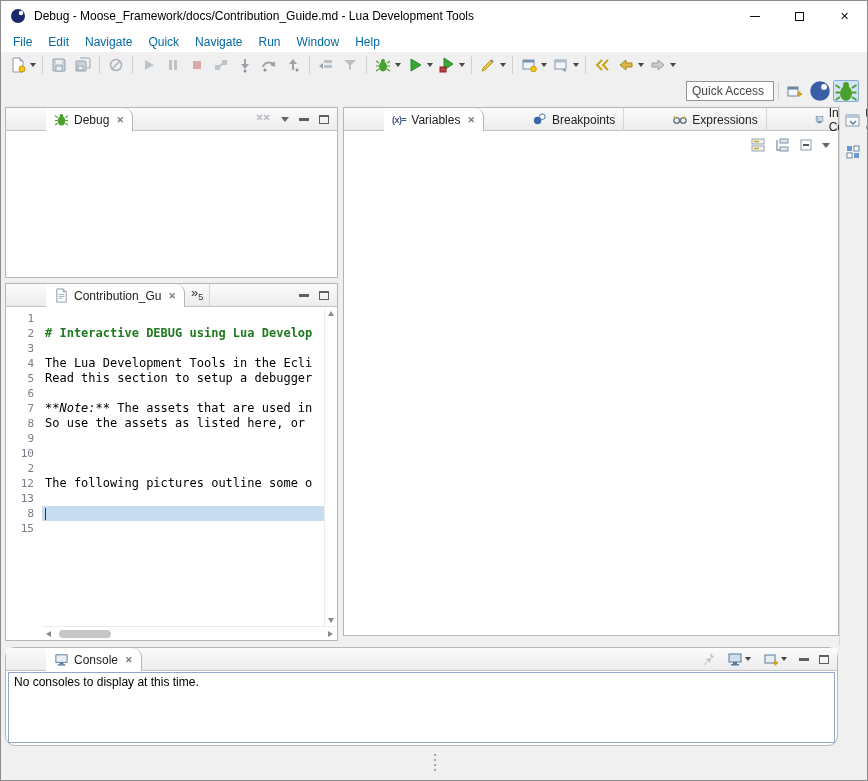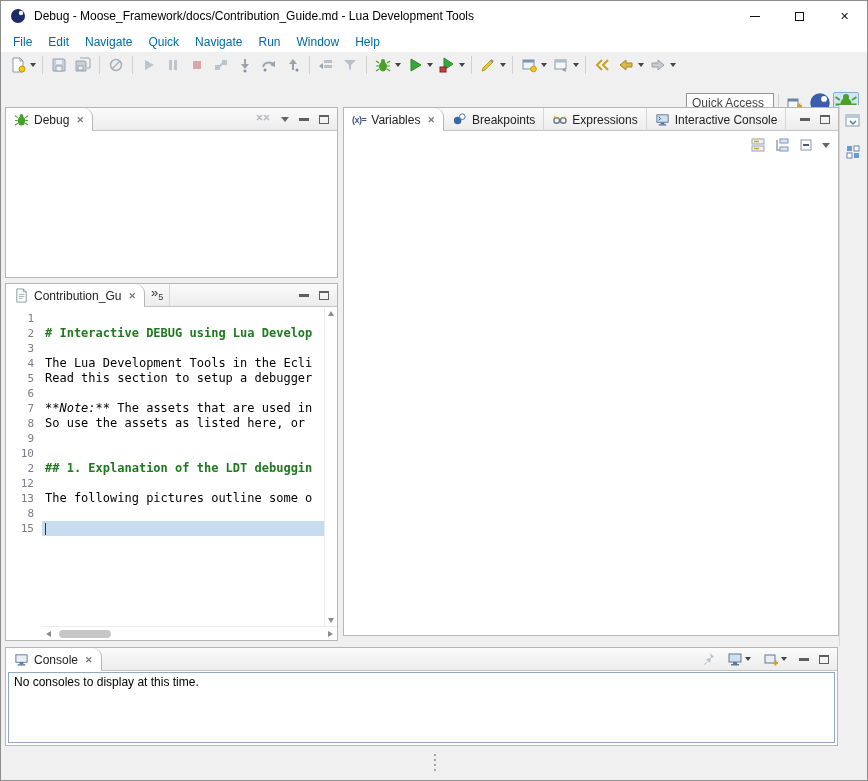--- a/index.html
+++ b/index.html
@@ -17,34 +17,34 @@
   .glyph-max { width: 9px; height: 9px; border: 1px solid #111; }
   .glyph-close { font-size: 11px; color: #111; }
 
   
   .menubar { position: absolute; left: 0; top: 30px; right: 0; height: 21px; background: #fff; display: flex; align-items: center; padding-left: 4px; }
   .menu-item { padding: 0 8px; font-size: 12px; height: 100%; display: flex; align-items: center; color: #0369a1; }
 
   
   .toolbar { position: absolute; left: 0; right: 0; display: flex; align-items: center; background: #f0f0f0; }
   .tb1 { top: 51px; height: 26px; padding-left: 5px; }
-  .tb2 { top: 89px; height: 26px; justify-content: flex-end; padding-right: 8px; }
+  .tb2 { top: 77px; height: 26px; justify-content: flex-end; padding-right: 8px; }
   .ti { width: 24px; height: 22px; display: flex; align-items: center; justify-content: center; flex: 0 0 auto; }
   .ti svg { width: 16px; height: 16px; }
   .ti-combo { display: flex; align-items: center; flex: 0 0 auto; }
   .caret { width: 0; height: 0; border-left: 3px solid transparent; border-right: 3px solid transparent; border-top: 4px solid #444; margin: 0 2px 0 0; }
   .tsep { width: 1px; height: 18px; background: #d0d0d0; margin: 0 4px; flex: 0 0 auto; }
   .qa-box { width: 88px; height: 20px; border: 1px solid #949494; background: #fdfdfd; font-size: 12px; color: #444; display: flex; align-items: center; padding-left: 5px; }
   .persp-btn { width: 26px; height: 22px; display: flex; align-items: center; justify-content: center; border-radius: 2px; }
   .persp-btn.active { background: #d4e4f4; border: 1px solid #84acd4; }
 
   
   .panel { position: absolute; background: #fff; border: 1px solid #b6b6b6; }
   .phead { height: 23px; background: linear-gradient(#fbfbfb, #ececec); border-bottom: 1px solid #c4c4c4; display: flex; align-items: stretch; }
-  .tab { height: 23px; display: flex; align-items: center; gap: 5px; padding: 0 8px; font-size: 12px; color: #222; border-right: 1px solid #d6d6d6; }
+  .tab { height: 23px; display: flex; align-items: center; gap: 5px; padding: 0 8px; font-size: 12px; color: #222; border-right: 1px solid #d6d6d6; margin-left: 40px; }
   .tab.sel { background: #fff; border-right: 1px solid #b6b6b6; border-top-right-radius: 9px; }
   .tab svg { width: 15px; height: 15px; }
   .tab-close { font-size: 9px; color: #777; font-weight: bold; padding-left: 2px; }
   .tab-overflow { display: flex; align-items: flex-start; padding: 2px 6px 0 6px; color: #333; border-right: 1px solid #d6d6d6; }
   .tab-overflow .chev { font-size: 13px; line-height: 13px; }
   .tab-overflow .cnt { font-size: 9px; margin-top: 6px; }
   .hicons { margin-left: auto; display: flex; align-items: center; gap: 10px; padding-right: 8px; }
   .ico-min { width: 10px; height: 3px; background: #5f5f5f; }
   .ico-max { width: 10px; height: 9px; border: 1px solid #5f5f5f; border-top-width: 2px; }
   .vmenu { width: 0; height: 0; border-left: 4px solid transparent; border-right: 4px solid transparent; border-top: 5px solid #666; }
@@ -387,21 +387,20 @@
           <div class="code-line"></div>
           <div class="code-line heading"># Interactive DEBUG using Lua Develop</div>
           <div class="code-line"></div>
           <div class="code-line">The Lua Development Tools in the Ecli</div>
           <div class="code-line">Read this section to setup a debugger</div>
           <div class="code-line"></div>
           <div class="code-line"><span class="em">**Note:**</span> The assets that are used in</div>
           <div class="code-line">So use the assets as listed here, or </div>
           <div class="code-line"></div>
           <div class="code-line"></div>
-          <div class="code-line heading">## 1. Explanation of the LDT debuggin</div>
           <div class="code-line"></div>
           <div class="code-line">The following pictures outline some o</div>
           <div class="code-line"></div>
           <div class="code-line current"><span class="cursor"></span></div>
         </div>
       <div class="vscroll">
         <span class="arr-up"></span>
         <span class="arr-down"></span>
       </div>
     </div>
@@ -481,21 +480,21 @@
     <span class="ti">
         <svg viewBox="0 0 16 16">
           <rect x="2" y="2" width="5" height="5" fill="#6a9ad4"></rect>
           <rect x="9" y="2" width="5" height="5" fill="#fff" stroke="#6a86a2"></rect>
           <rect x="2" y="9" width="5" height="5" fill="#fff" stroke="#6a86a2"></rect>
           <rect x="9" y="9" width="5" height="5" fill="#6a9ad4"></rect>
         </svg>
       </span>
   </div>
 
-  <div class="panel" style="left:4px; top:646px; width:833px; height:99px;">
+  <div class="panel" style="left:4px; top:646px; width:833px; height:99px;border-radius:10px;">
     <div class="phead">
       <div class="tab sel">
         <svg viewBox="0 0 16 16">
             <rect x="2" y="3" width="12" height="8" fill="#e8eef4" stroke="#5a7a9a"></rect>
             <rect x="6" y="11" width="4" height="2" fill="#5a7a9a"></rect>
             <rect x="4" y="13" width="8" height="1.5" fill="#5a7a9a"></rect>
           </svg>
         <span>Console</span>
         <span class="tab-close">✕</span>
       </div>

